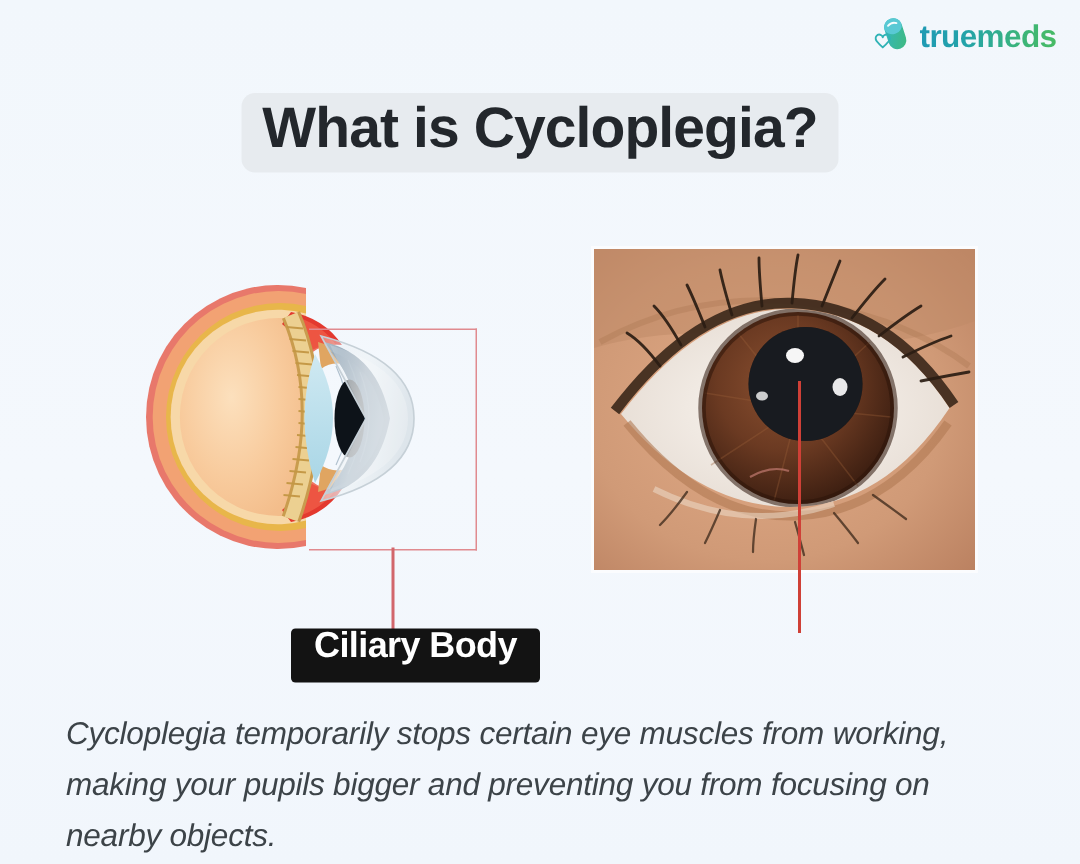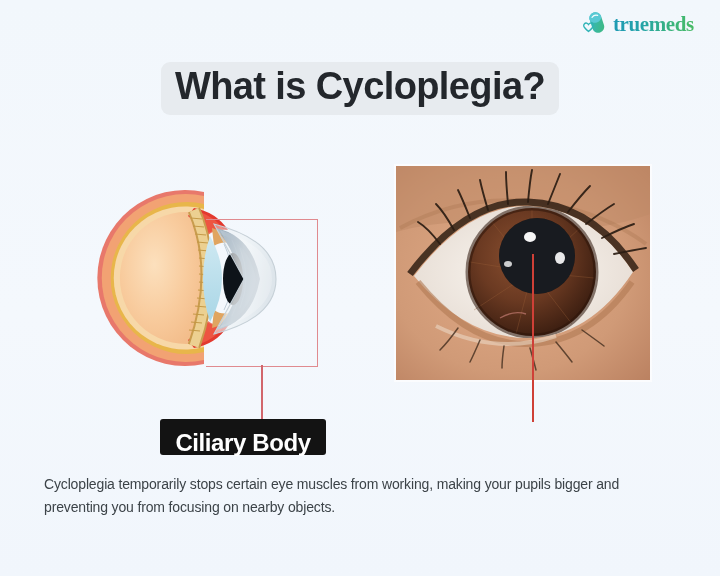--- a/index.html
+++ b/index.html
@@ -42,21 +42,20 @@
     font-size: 21px;
     font-weight: bold;
     letter-spacing: -0.4px;
     line-height: 1;
     background: linear-gradient(95deg, #1f9ab4 0%, #23a3a9 35%, #39b37e 70%, #48bb63 100%);
     -webkit-background-clip: text;
     background-clip: text;
     color: transparent;
     -webkit-text-fill-color: transparent;
     white-space: nowrap;
-    font-family: Liberation Serif, serif;
   }
 
   
   .title-wrap {
     position: absolute;
     left: 0;
     top: 62px;
     width: 720px;
     text-align: center;
   }
@@ -127,46 +126,48 @@
   }
   .photo svg { display: block; }
 
   
   .chip {
     position: absolute;
     height: 36px;
     background: #131313;
     border-radius: 3px;
     display: flex;
-    align-items: flex-end;
+    align-items: flex-start;
     justify-content: center;
     padding: 0 16px;
     box-sizing: border-box;
+    margin-left: 34px;
   }
   .chip span {
     color: #ffffff;
     font-size: 24px;
     font-weight: bold;
     letter-spacing: -0.4px;
     line-height: 1;
     white-space: nowrap;
   }
   .chip-left  { left: 160px; top: 419px; width: 166px; }
   .chip-right { left: 441px; top: 419px; width: 166px; }
 
   
   .caption {
     position: absolute;
     left: 44px;
     top: 473px;
     width: 634px;
-    font-size: 14px;
+    font-size: 21px;
     line-height: 1.62;
     color: #3c4348;
     letter-spacing: -0.15px;
+    font-style: italic;
   }
 </style>
 </head>
 <body>
 
 <div id="page">
 
   <div class="brand">
     <svg class="brand-icon" viewBox="0 0 50 54">
       <defs>

